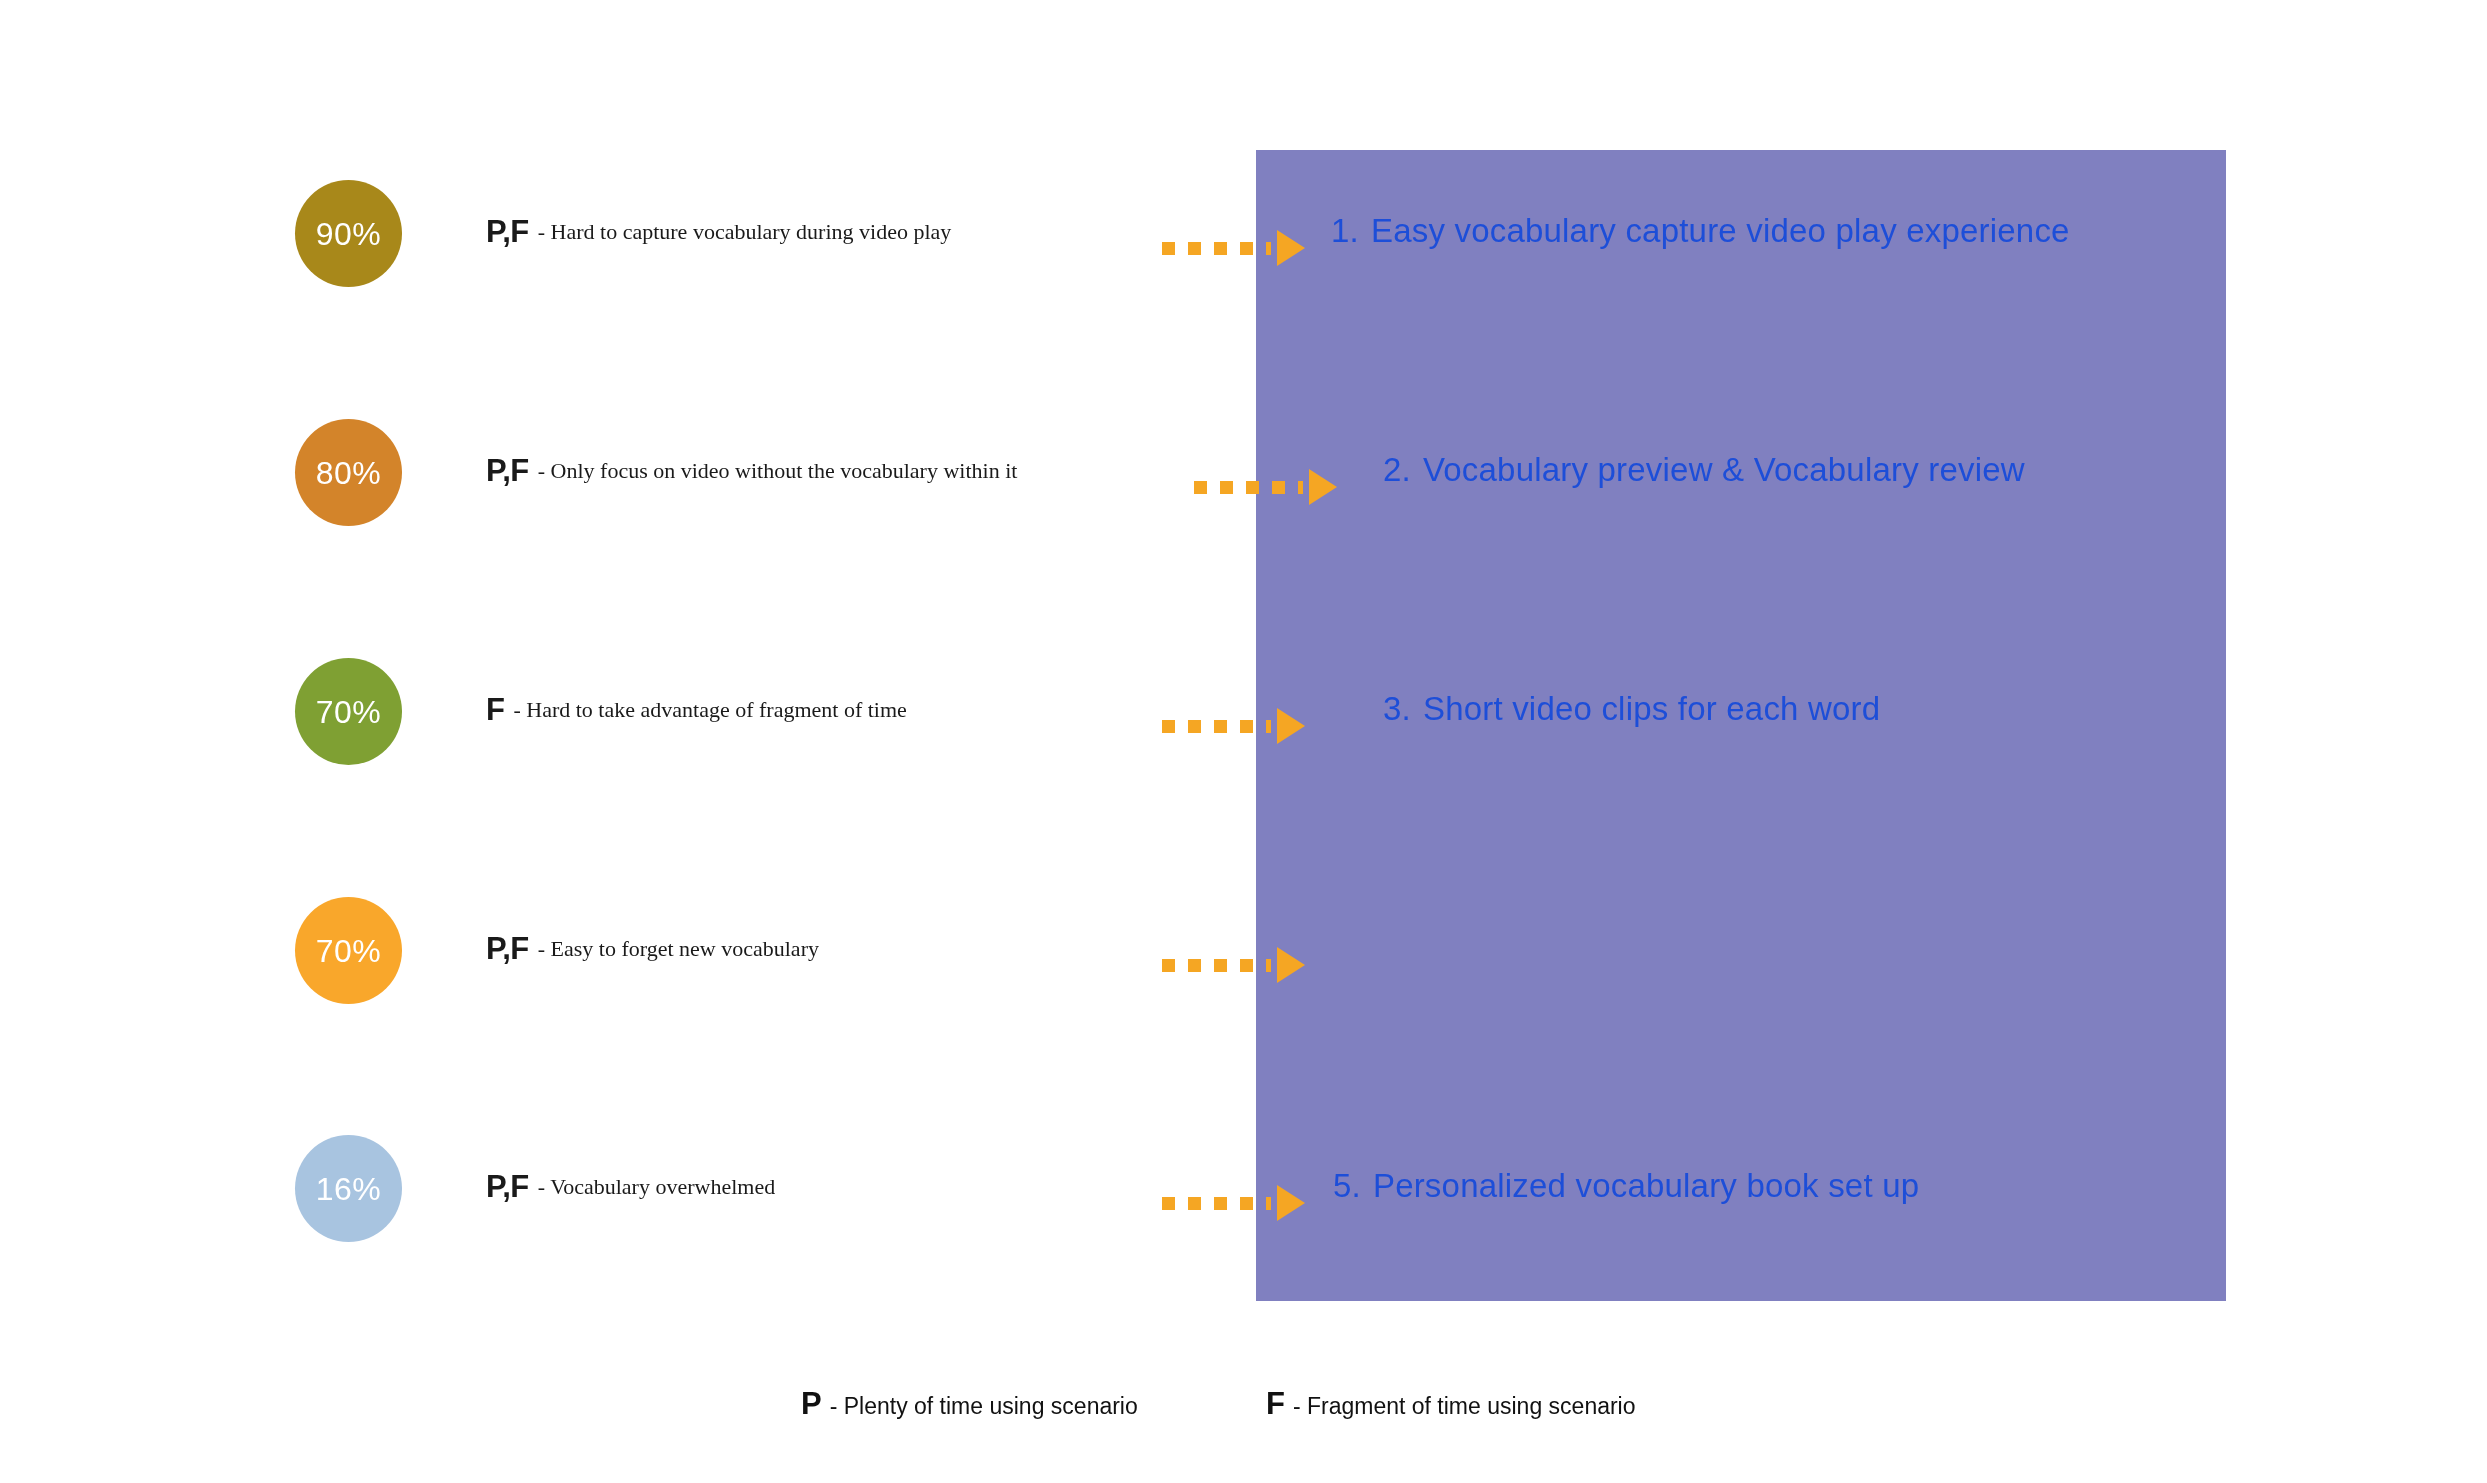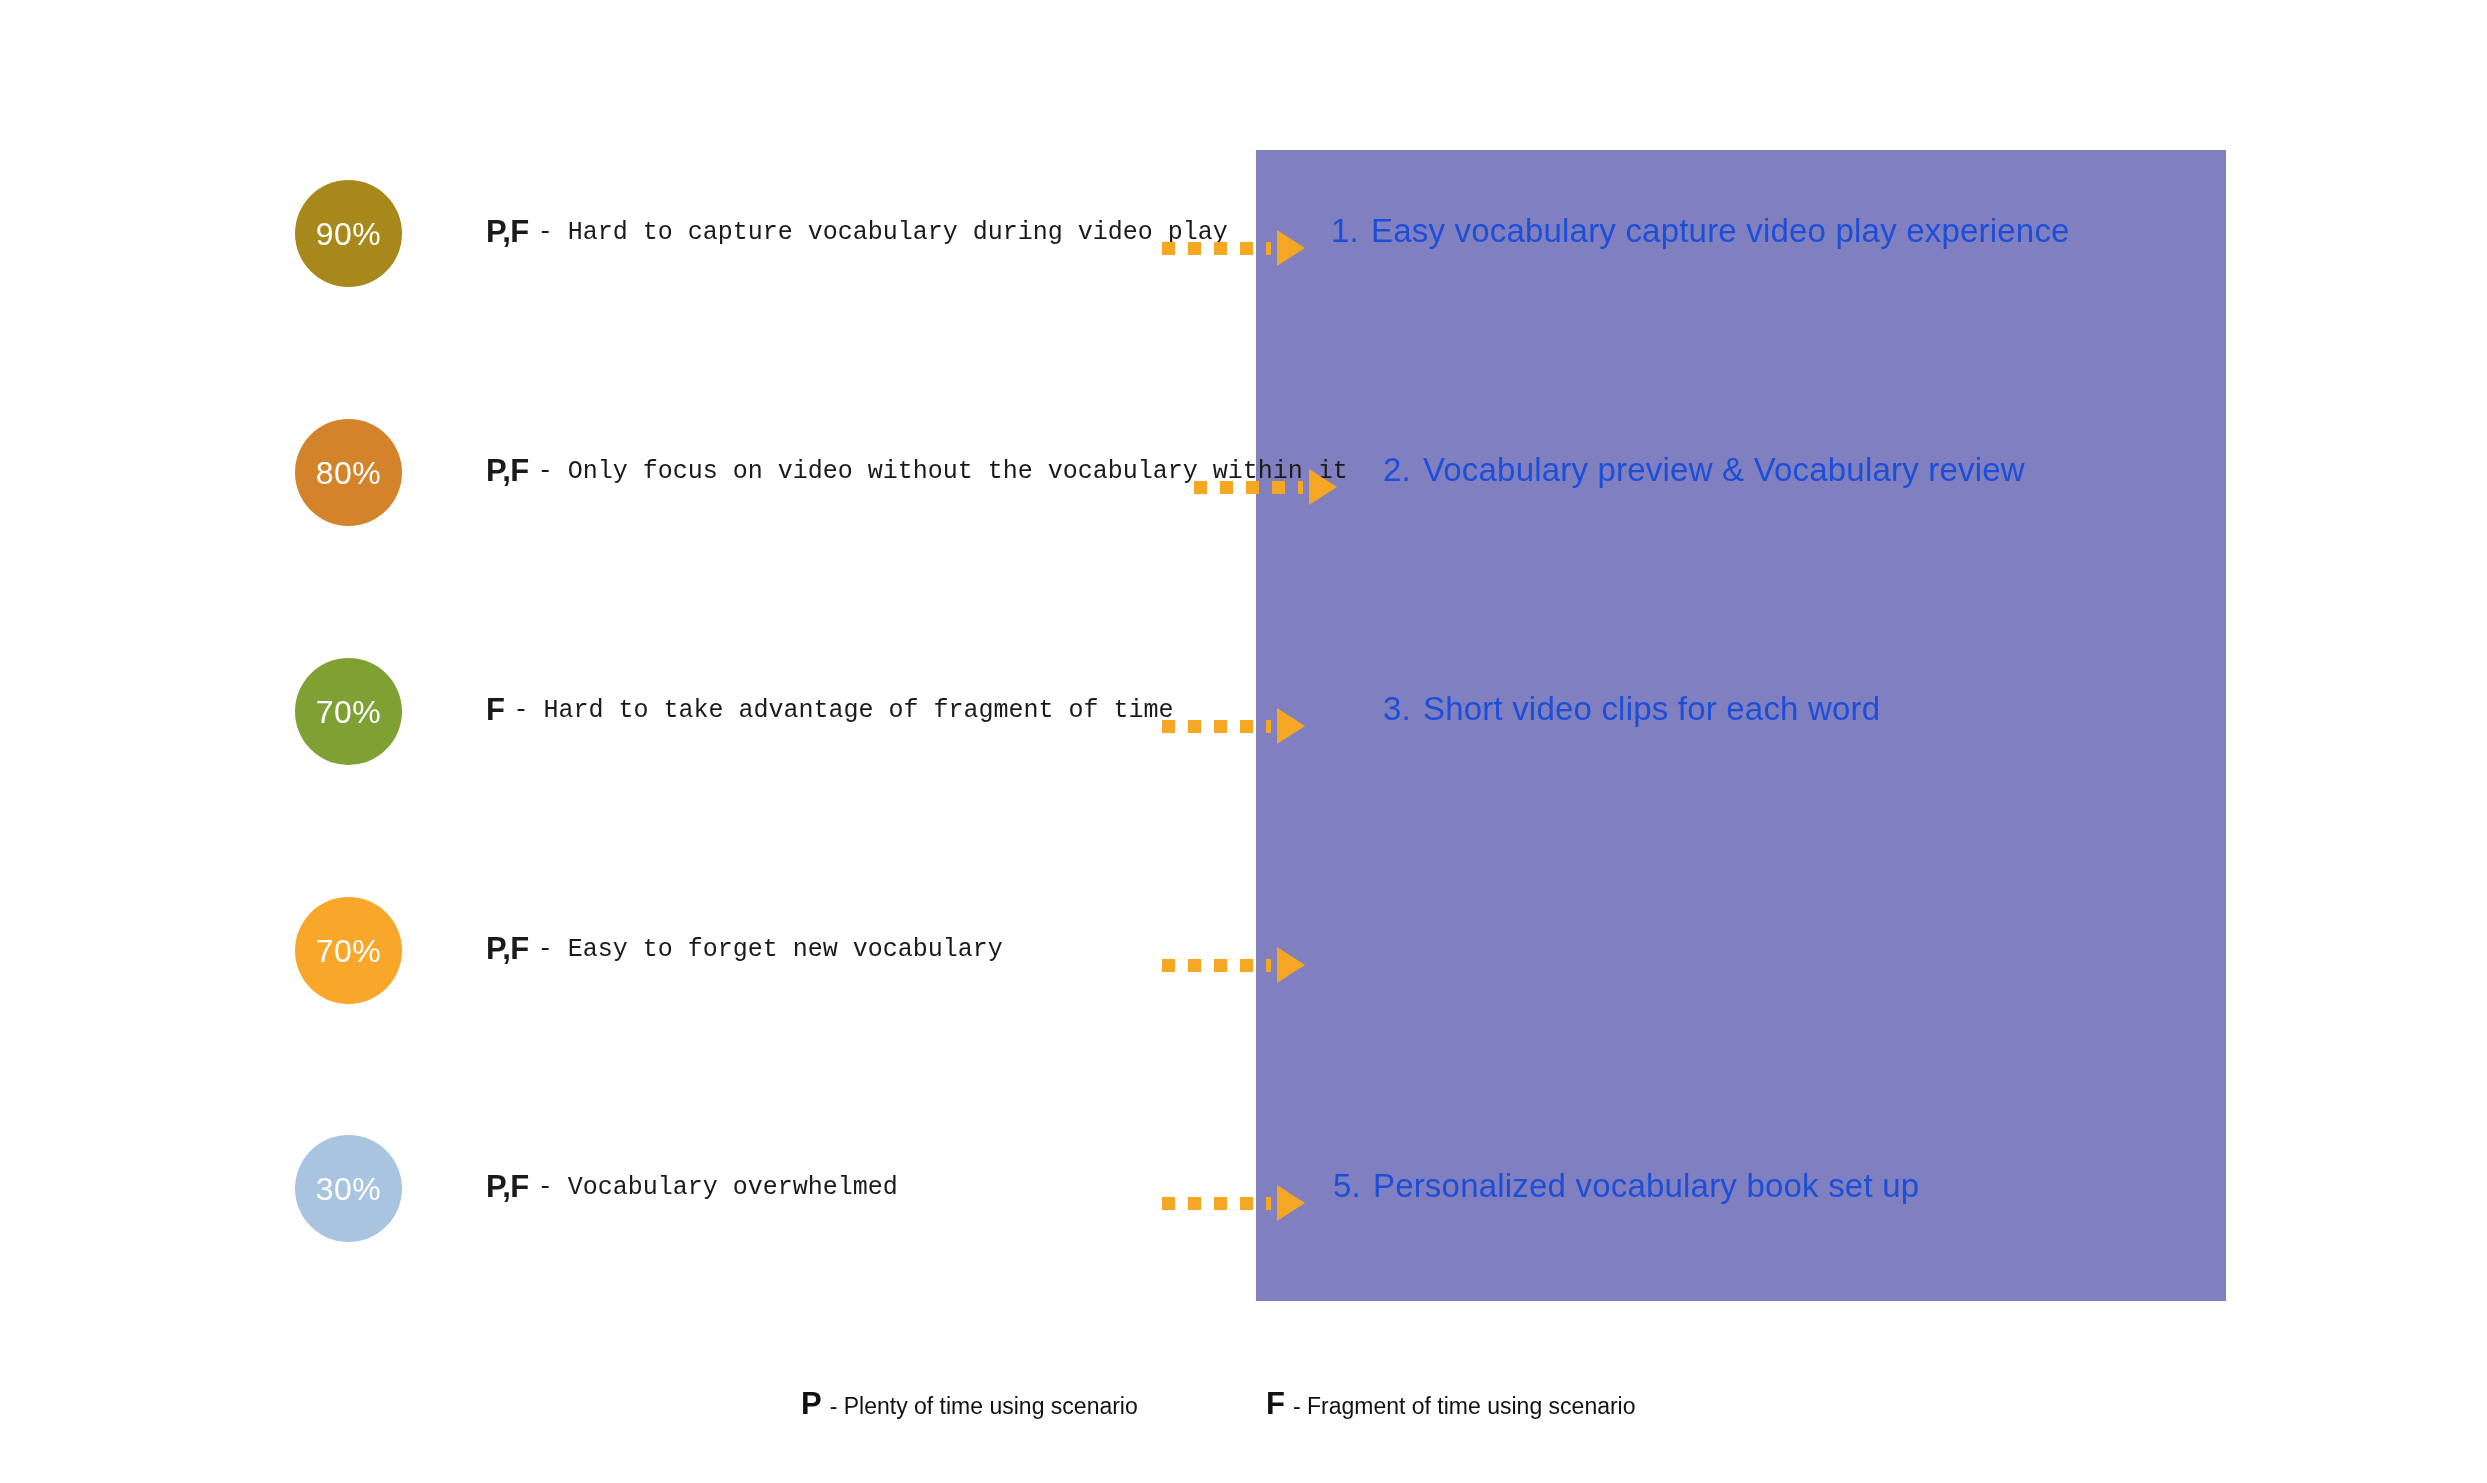--- a/index.html
+++ b/index.html
@@ -72,22 +72,22 @@
     display: flex;
     align-items: center;
   }
   .pain .tag {
     font-weight: bold;
     font-size: 31px;
     font-family: "Liberation Sans", sans-serif;
     letter-spacing: -0.5px;
   }
   .pain .desc {
-    font-size: 25px;
-    font-family: Liberation Mono, monospace;
+    font-size: 22px;
+    font-family: Liberation Serif, serif;
     margin-left: 9px;
   }
 
   
   .connector {
     position: absolute;
     top: 76px;
     height: 16px;
     display: flex;
     align-items: center;
@@ -211,21 +211,21 @@
           <span class="tag">P,F</span>
           <span class="desc">- Easy to forget new vocabulary</span>
         </div>
         <div class="connector" style="left: 1162px;">
           <div class="dots"></div>
           <div class="arrow-head"></div>
         </div>
       </div>
       <div class="row" style="top: 1119px;">
         <div class="pct-circle" style="background: rgb(168, 196, 224);">
-          <span class="pct-label">30%</span>
+          <span class="pct-label">16%</span>
         </div>
         <div class="pain" style="left: 486px;">
           <span class="tag">P,F</span>
           <span class="desc">- Vocabulary overwhelmed</span>
         </div>
         <div class="connector" style="left: 1162px;">
           <div class="dots"></div>
           <div class="arrow-head"></div>
         </div>
         <div class="solution" style="left: 1333px;"><span class="num">5.</span><span>Personalized vocabulary book set up</span></div>

